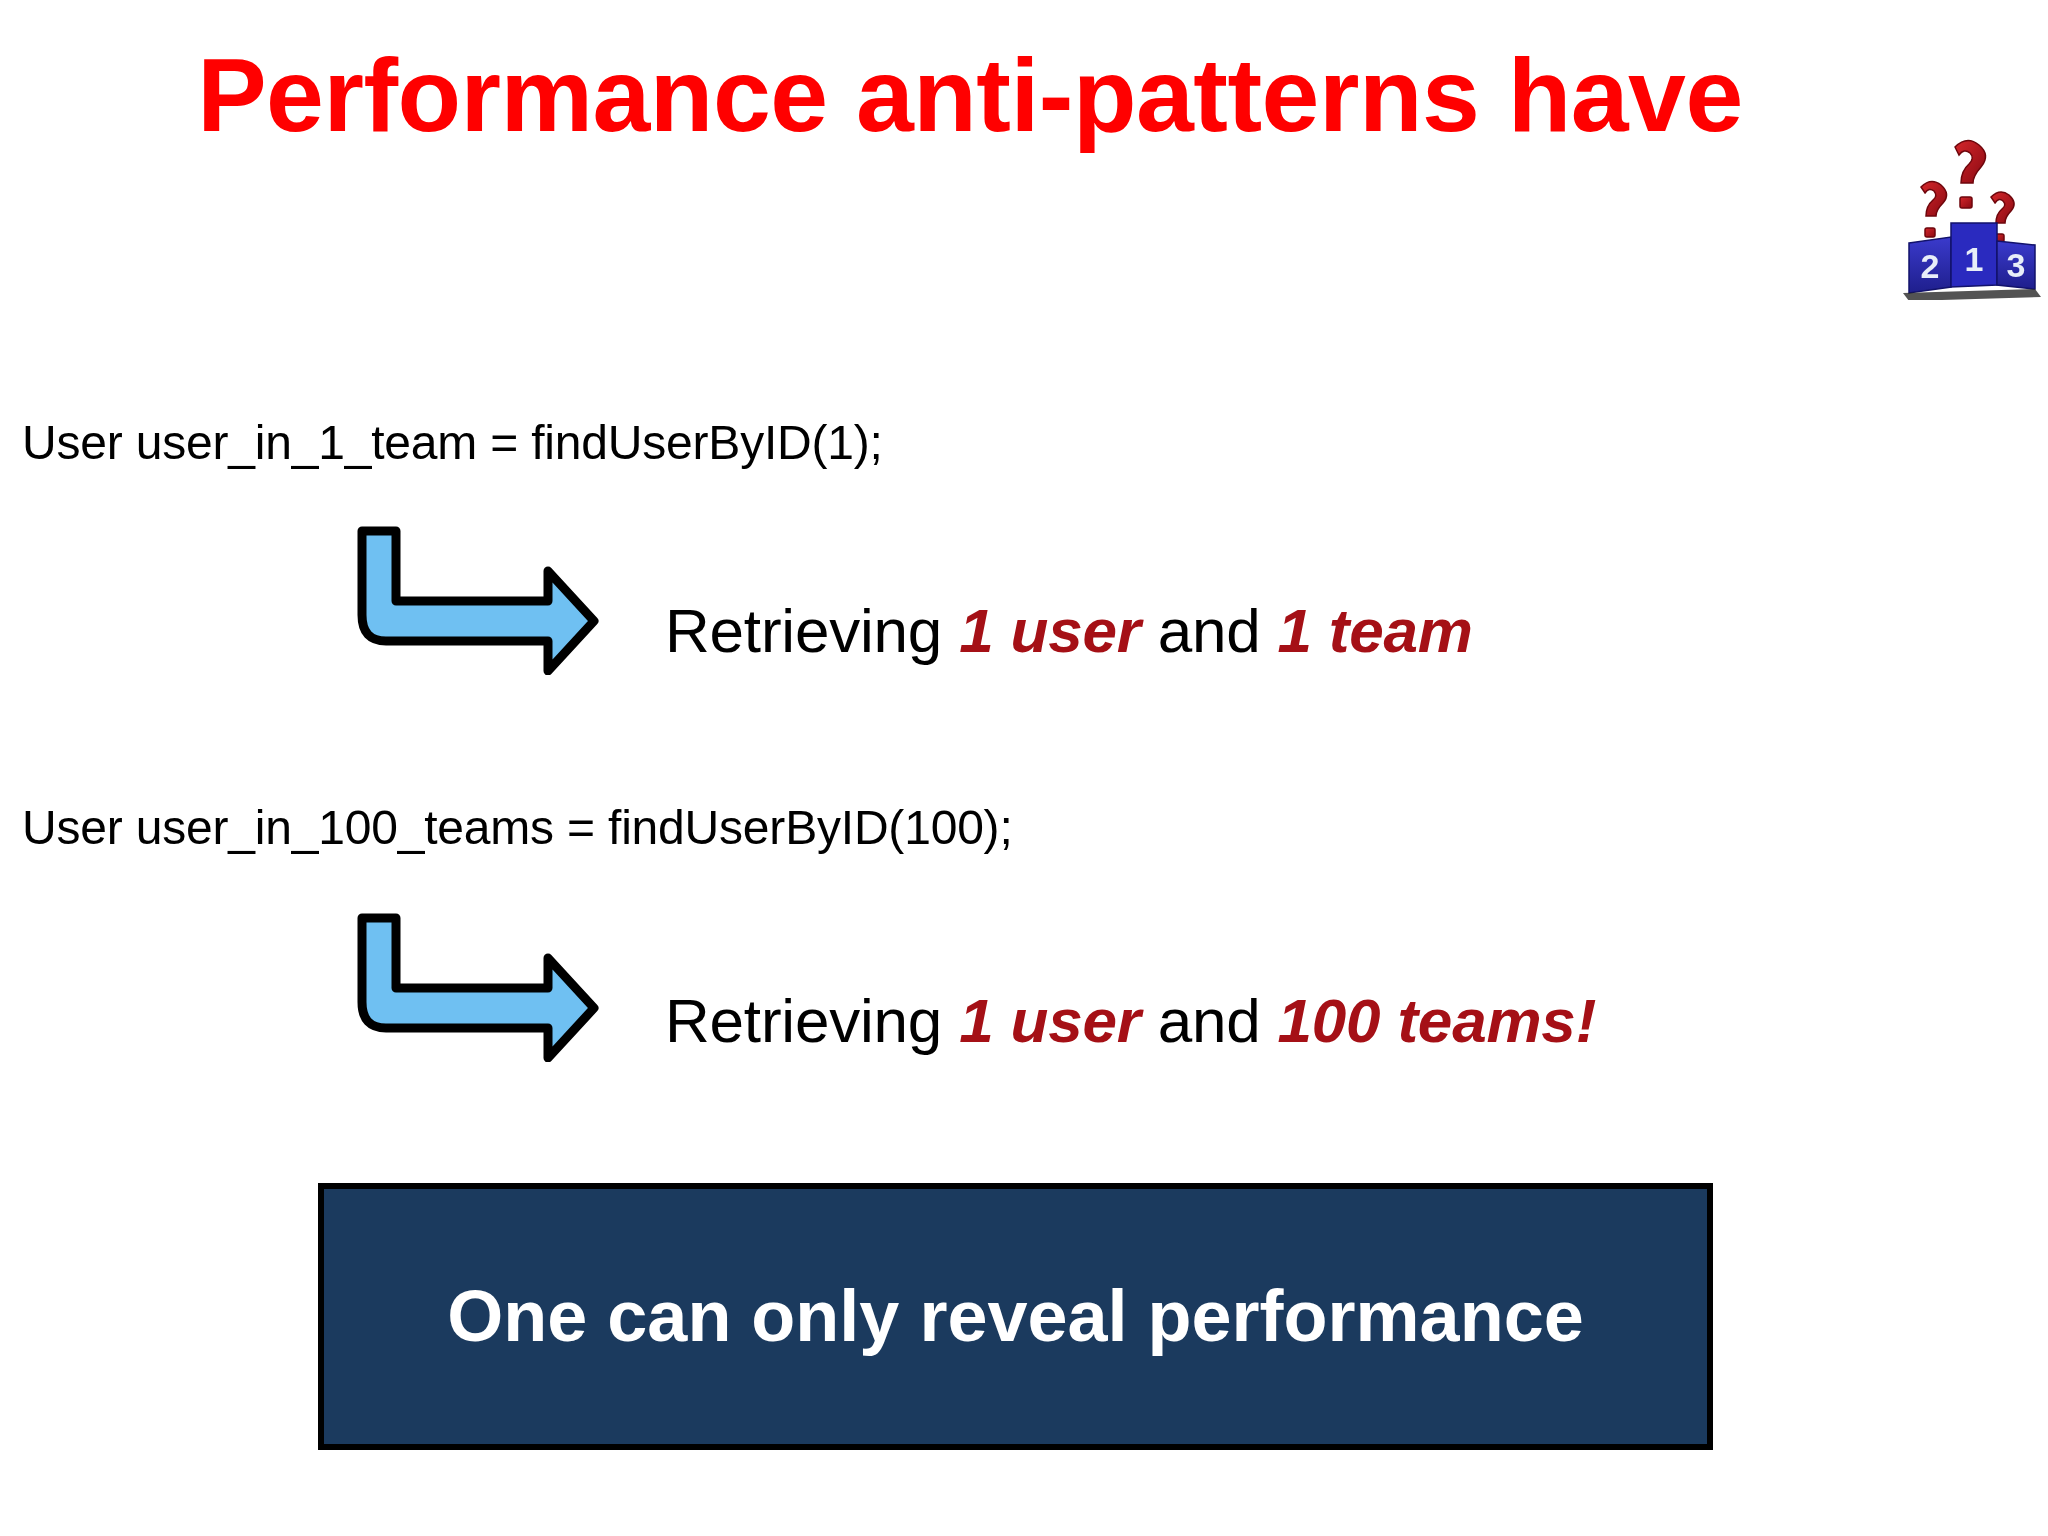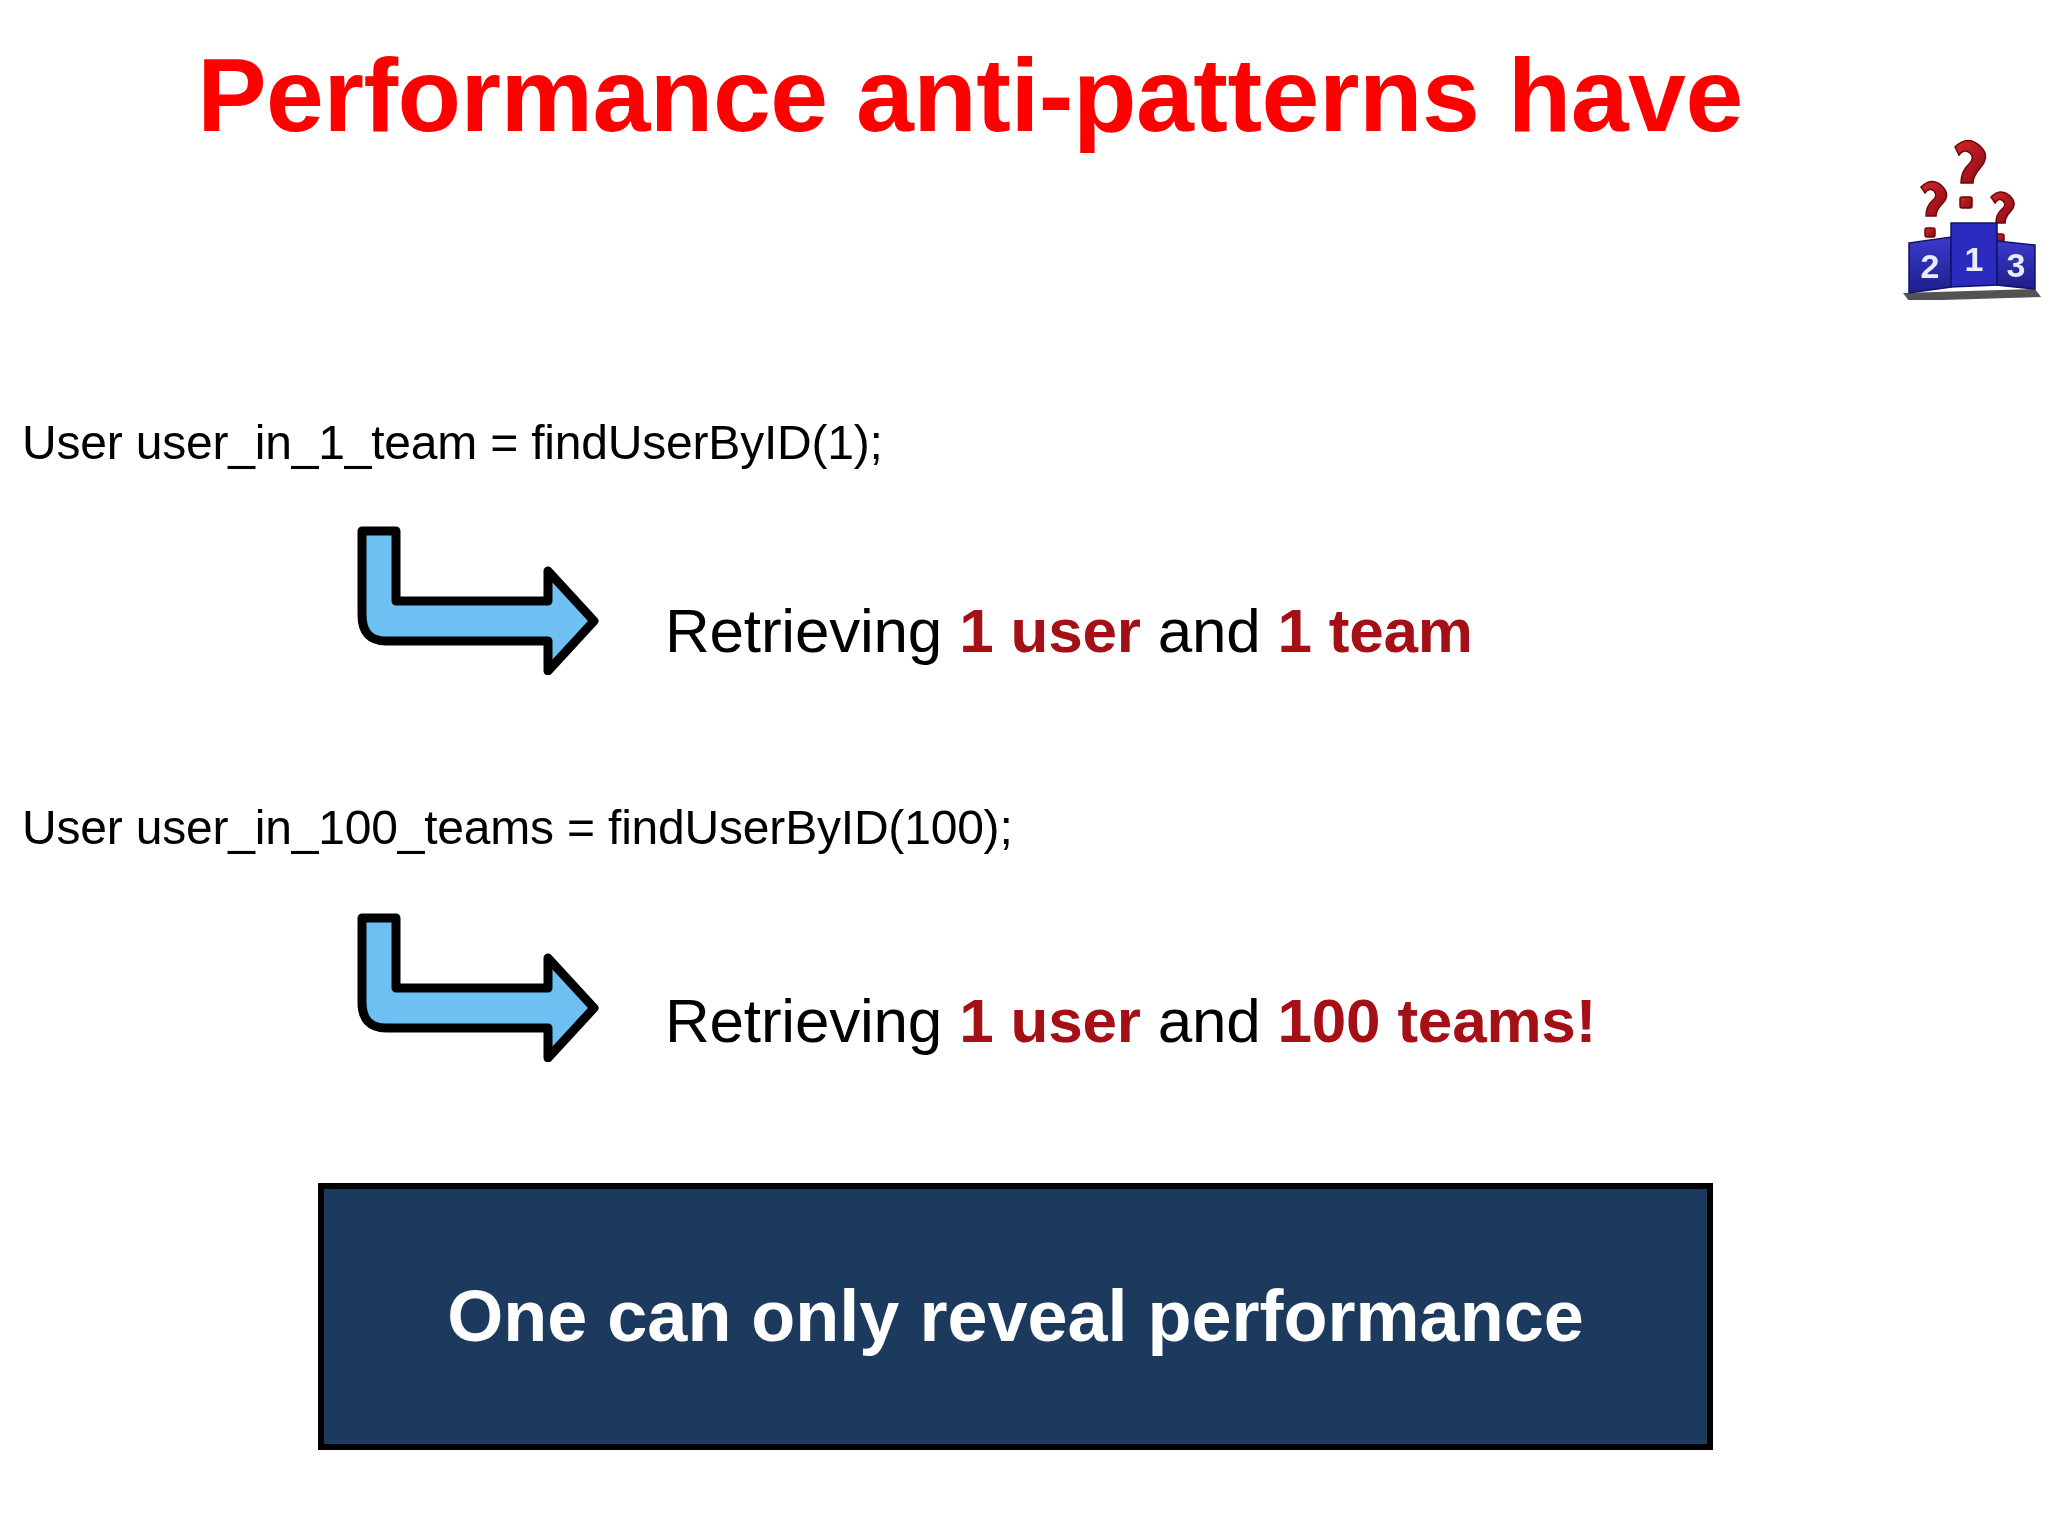--- a/index.html
+++ b/index.html
@@ -73,20 +73,21 @@
     font-size: 62px;
     color: #000000;
     white-space: nowrap;
     letter-spacing: -0.2px;
   }
   #retrieve-line-1 { top: 595px; }
   #retrieve-line-2 { top: 985px; }
   .emph {
     color: #A51016;
     font-weight: bold;
+    font-style: italic;
   }
 
   
   .callout {
     position: absolute;
     left: 318px;
     top: 1183px;
     width: 1395px;
     height: 267px;
     background: #1B3A5E;

